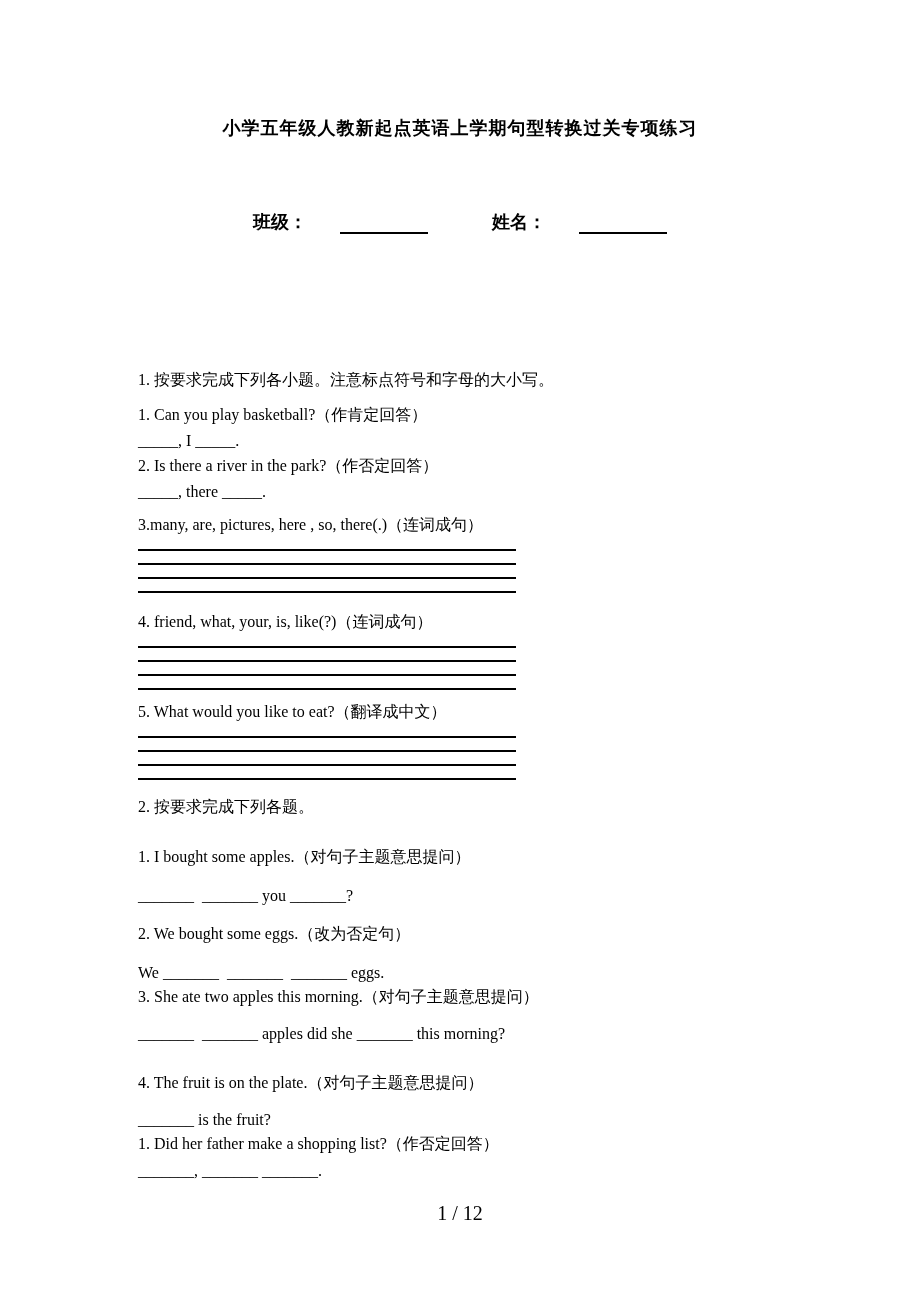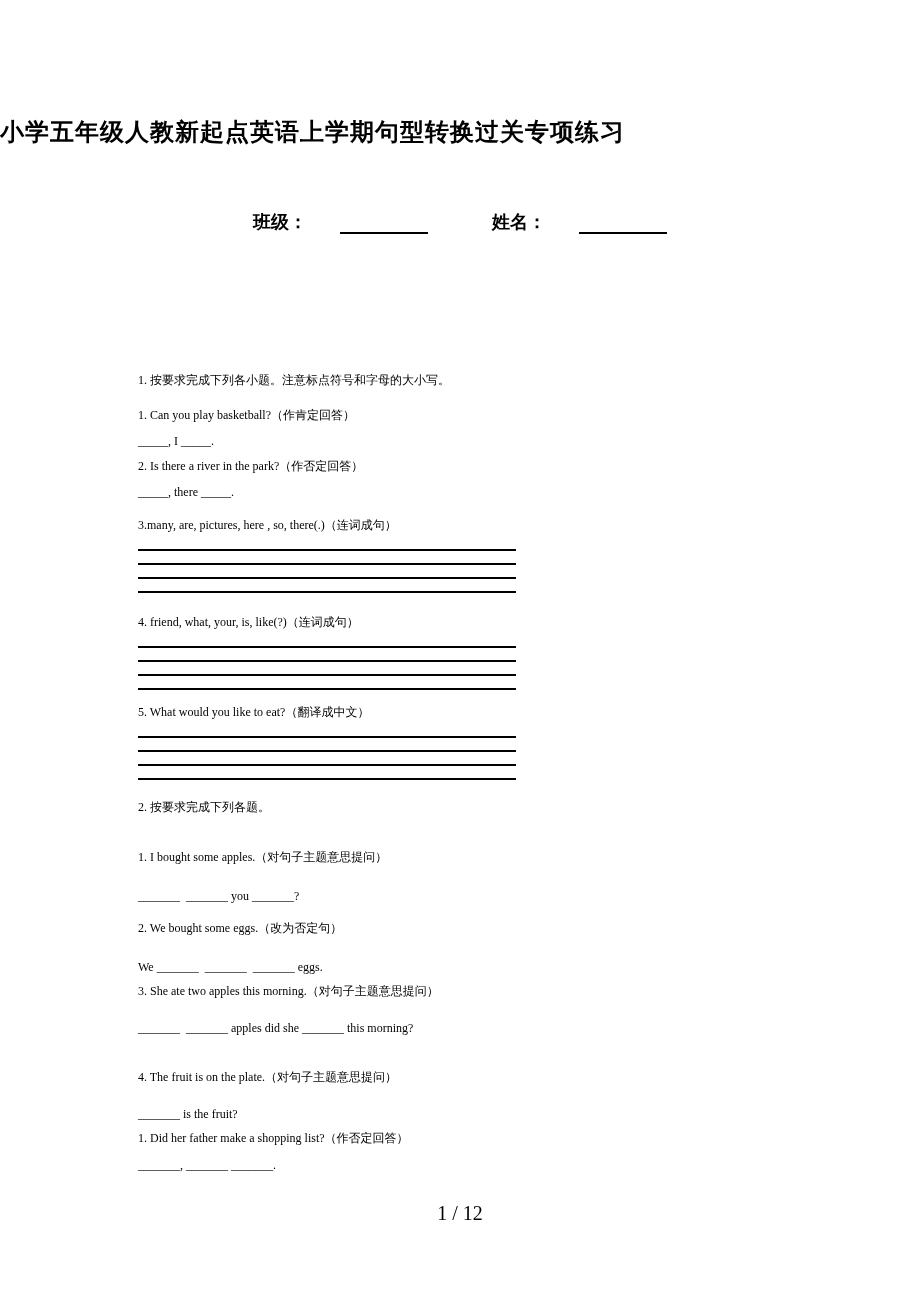--- a/index.html
+++ b/index.html
@@ -11,21 +11,22 @@
     color: #000000;
     font-family: "Liberation Serif", "DejaVu Serif", serif;
     overflow: hidden;
   }
   .title {
     position: absolute;
     top: 116px;
     left: 0;
     width: 100%;
     margin: 0;
-    font-size: 24px;
+    text-align: center;
+    font-size: 18px;
     font-weight: bold;
     letter-spacing: 1px;
   }
   .meta {
     position: absolute;
     top: 210px;
     left: 0;
     width: 100%;
     display: flex;
     justify-content: center;
@@ -42,21 +43,21 @@
     margin-left: 4px;
   }
   .content {
     position: absolute;
     top: 365px;
     left: 138px;
     width: 645px;
   }
   .content p {
     margin: 0;
-    font-size: 12px;
+    font-size: 16px;
     line-height: 24px;
     white-space: pre-wrap;
   }
   .ruled { width: 378px; }
   .rl { height: 12px; border-bottom: 2px solid #000; }
   .footer {
     position: absolute;
     top: 1202px;
     left: 0;
     width: 100%;
@@ -114,21 +115,21 @@
       <div class="rl"></div>
       <div class="rl"></div>
       <div class="rl"></div>
     </div>
 
     <p style="margin-top:15px">2. 按要求完成下列各题。</p>
 
     <p style="margin-top:26px">1. I bought some apples.（对句子主题意思提问）</p>
     <p style="margin-top:15px">_______  _______ you _______?</p>
 
-    <p style="margin-top:8px">2. We bought some eggs.（改为否定句）</p>
+    <p style="margin-top:14px">2. We bought some eggs.（改为否定句）</p>
     <p style="margin-top:15px">We _______  _______  _______ eggs.</p>
 
     <p style="">3. She ate two apples this morning.（对句子主题意思提问）</p>
     <p style="margin-top:13px">_______  _______ apples did she _______ this morning?</p>
 
     <p style="margin-top:25px">4. The fruit is on the plate.（对句子主题意思提问）</p>
     <p style="margin-top:13px">_______ is the fruit?</p>
 
     <p style="margin-top:0px">1. Did her father make a shopping list?（作否定回答）</p>
     <p style="margin-top:3px">_______, _______ _______.</p>

